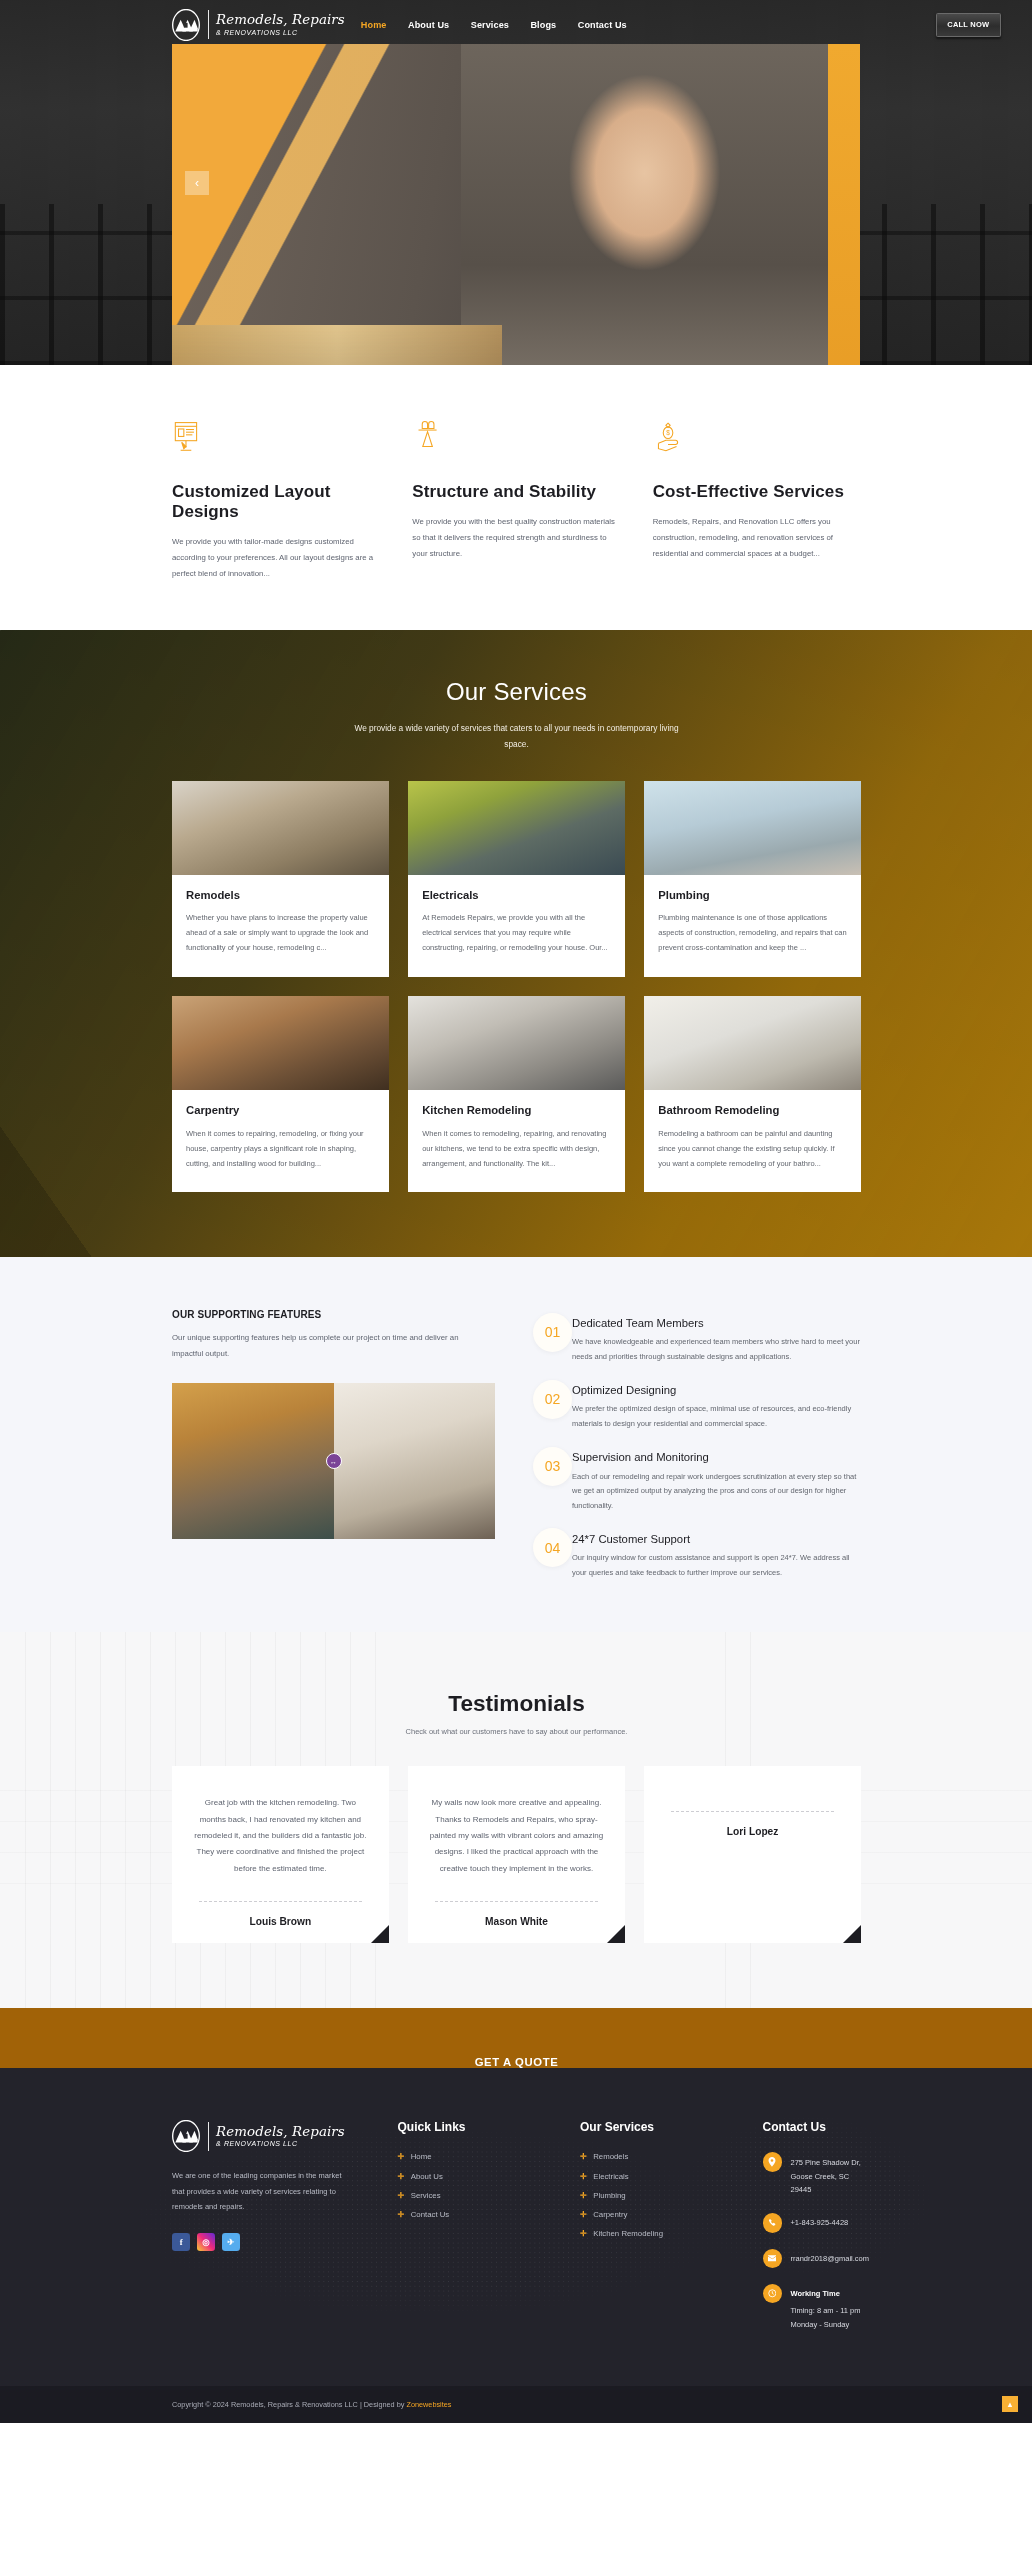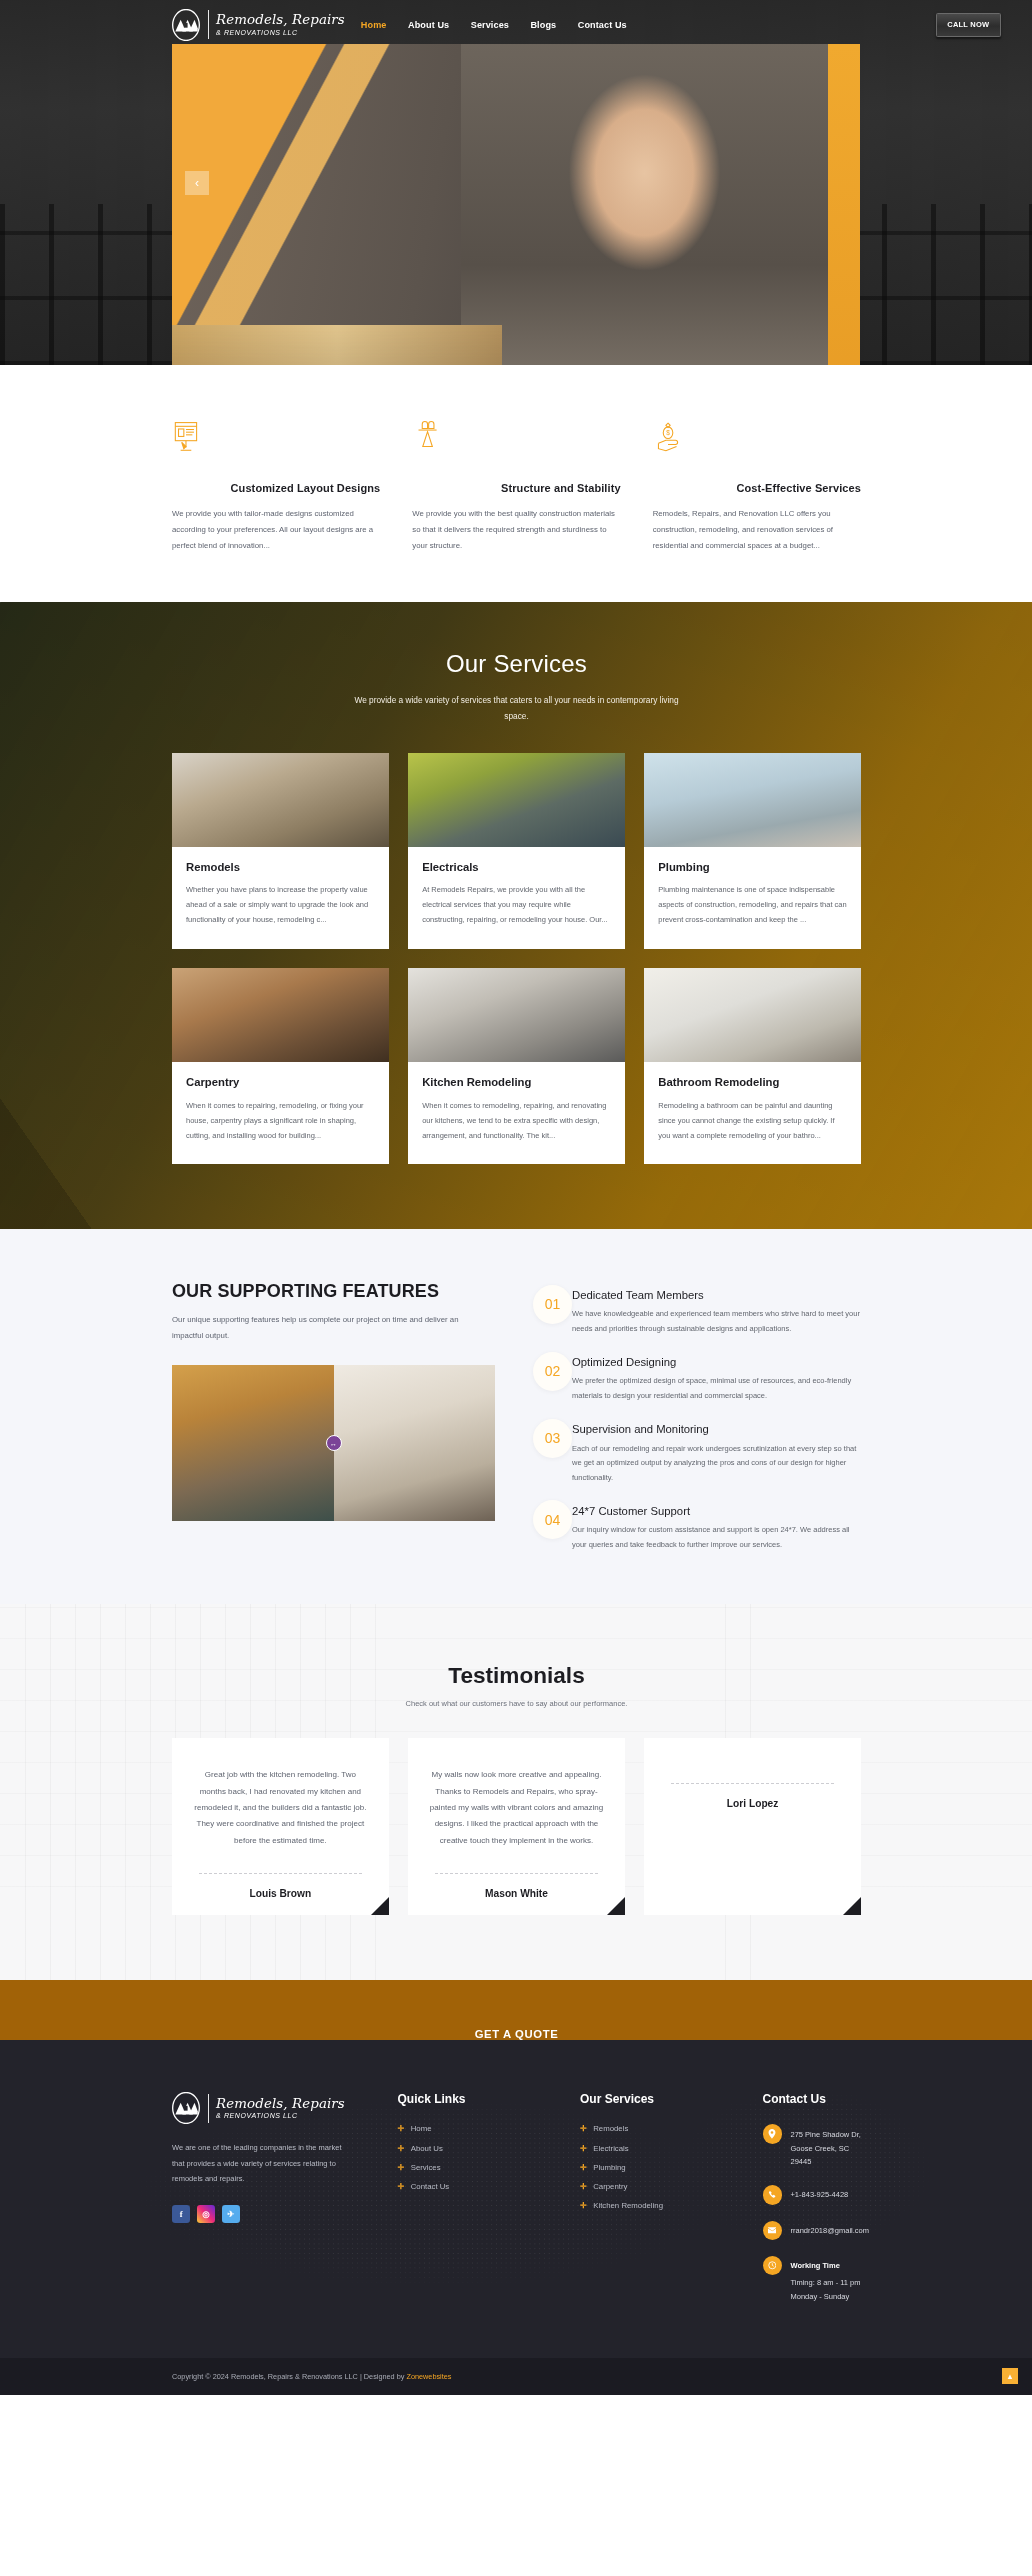--- a/index.html
+++ b/index.html
@@ -139,22 +139,22 @@
 
   
   .features {
     background: #fff;
     padding: 56px 172px 48px 172px;
     display: grid; grid-template-columns: repeat(3, 1fr); gap: 0 32px;
   }
   .feature-icon { height: 38px; color: #f5a623; }
   .feature-icon svg { display:block; }
   .feature-title {
-    font-size: 11px; font-weight: 700; color: #1d1d22;
-    margin: 22.6px 0 12px 0; letter-spacing: 0.1px; text-align: right;
+    font-size: 17px; font-weight: 700; color: #1d1d22;
+    margin: 22.6px 0 12px 0; letter-spacing: 0.1px;
   }
   .feature-desc {
     font-size: 7.8px; line-height: 2.05; color: #5f6470;
     max-width: 231px;
   }
 
   
   .services {
     position: relative;
     padding: 48px 172px 65px 172px;
@@ -199,21 +199,21 @@
   .ph-kitchen    { background: linear-gradient(160deg,#e4e2dd 0%,#c1bdb5 35%,#8d8a84 70%,#5a5a59 100%); }
   .ph-bathroom   { background: linear-gradient(160deg,#f1efe9 0%,#dfded9 40%,#bdb9ae 72%,#8c857a 100%); }
 
   
   .support {
     background: #f5f6fa;
     padding: 52px 172px 52px 172px;
     display: grid; grid-template-columns: 323px 1fr; gap: 0 38px;
   }
   .support-kicker {
-    font-size: 18px; font-weight: 700; color: #1d1d22; letter-spacing: 0.1px;
+    font-size: 10px; font-weight: 700; color: #1d1d22; letter-spacing: 0.1px;
   }
   .support-lead {
     font-size: 7.8px; line-height: 2.0; color: #5f6470; margin-top: 9.7px; max-width: 301px;
   }
   .support-gallery {
     margin-top: 21.5px; position: relative;
     display: grid; grid-template-columns: 1fr 1fr; gap: 0;
     height: 156px;
   }
   .gal-a { background: linear-gradient(165deg,#d4a04b 0%,#b9833a 30%,#7d6a52 65%,#3d4f4a 100%); }
@@ -468,21 +468,21 @@
         <div class="svc-body">
           <h3 class="svc-name">Electricals</h3>
           <p class="svc-text">At Remodels Repairs, we provide you with all the electrical services that you may require while constructing, repairing, or remodeling your house. Our...</p>
         </div>
       </article>
 
       <article class="svc-card">
         <div class="svc-img ph-plumbing"></div>
         <div class="svc-body">
           <h3 class="svc-name">Plumbing</h3>
-          <p class="svc-text">Plumbing maintenance is one of space indispensable aspects of construction, remodeling, and repairs that can prevent cross-contamination and keep the ...</p>
+          <p class="svc-text">Plumbing maintenance is one of those applications aspects of construction, remodeling, and repairs that can prevent cross-contamination and keep the ...</p>
         </div>
       </article>
 
       <article class="svc-card">
         <div class="svc-img ph-carpentry"></div>
         <div class="svc-body">
           <h3 class="svc-name">Carpentry</h3>
           <p class="svc-text">When it comes to repairing, remodeling, or fixing your house, carpentry plays a significant role in shaping, cutting, and installing wood for building...</p>
         </div>
       </article>

